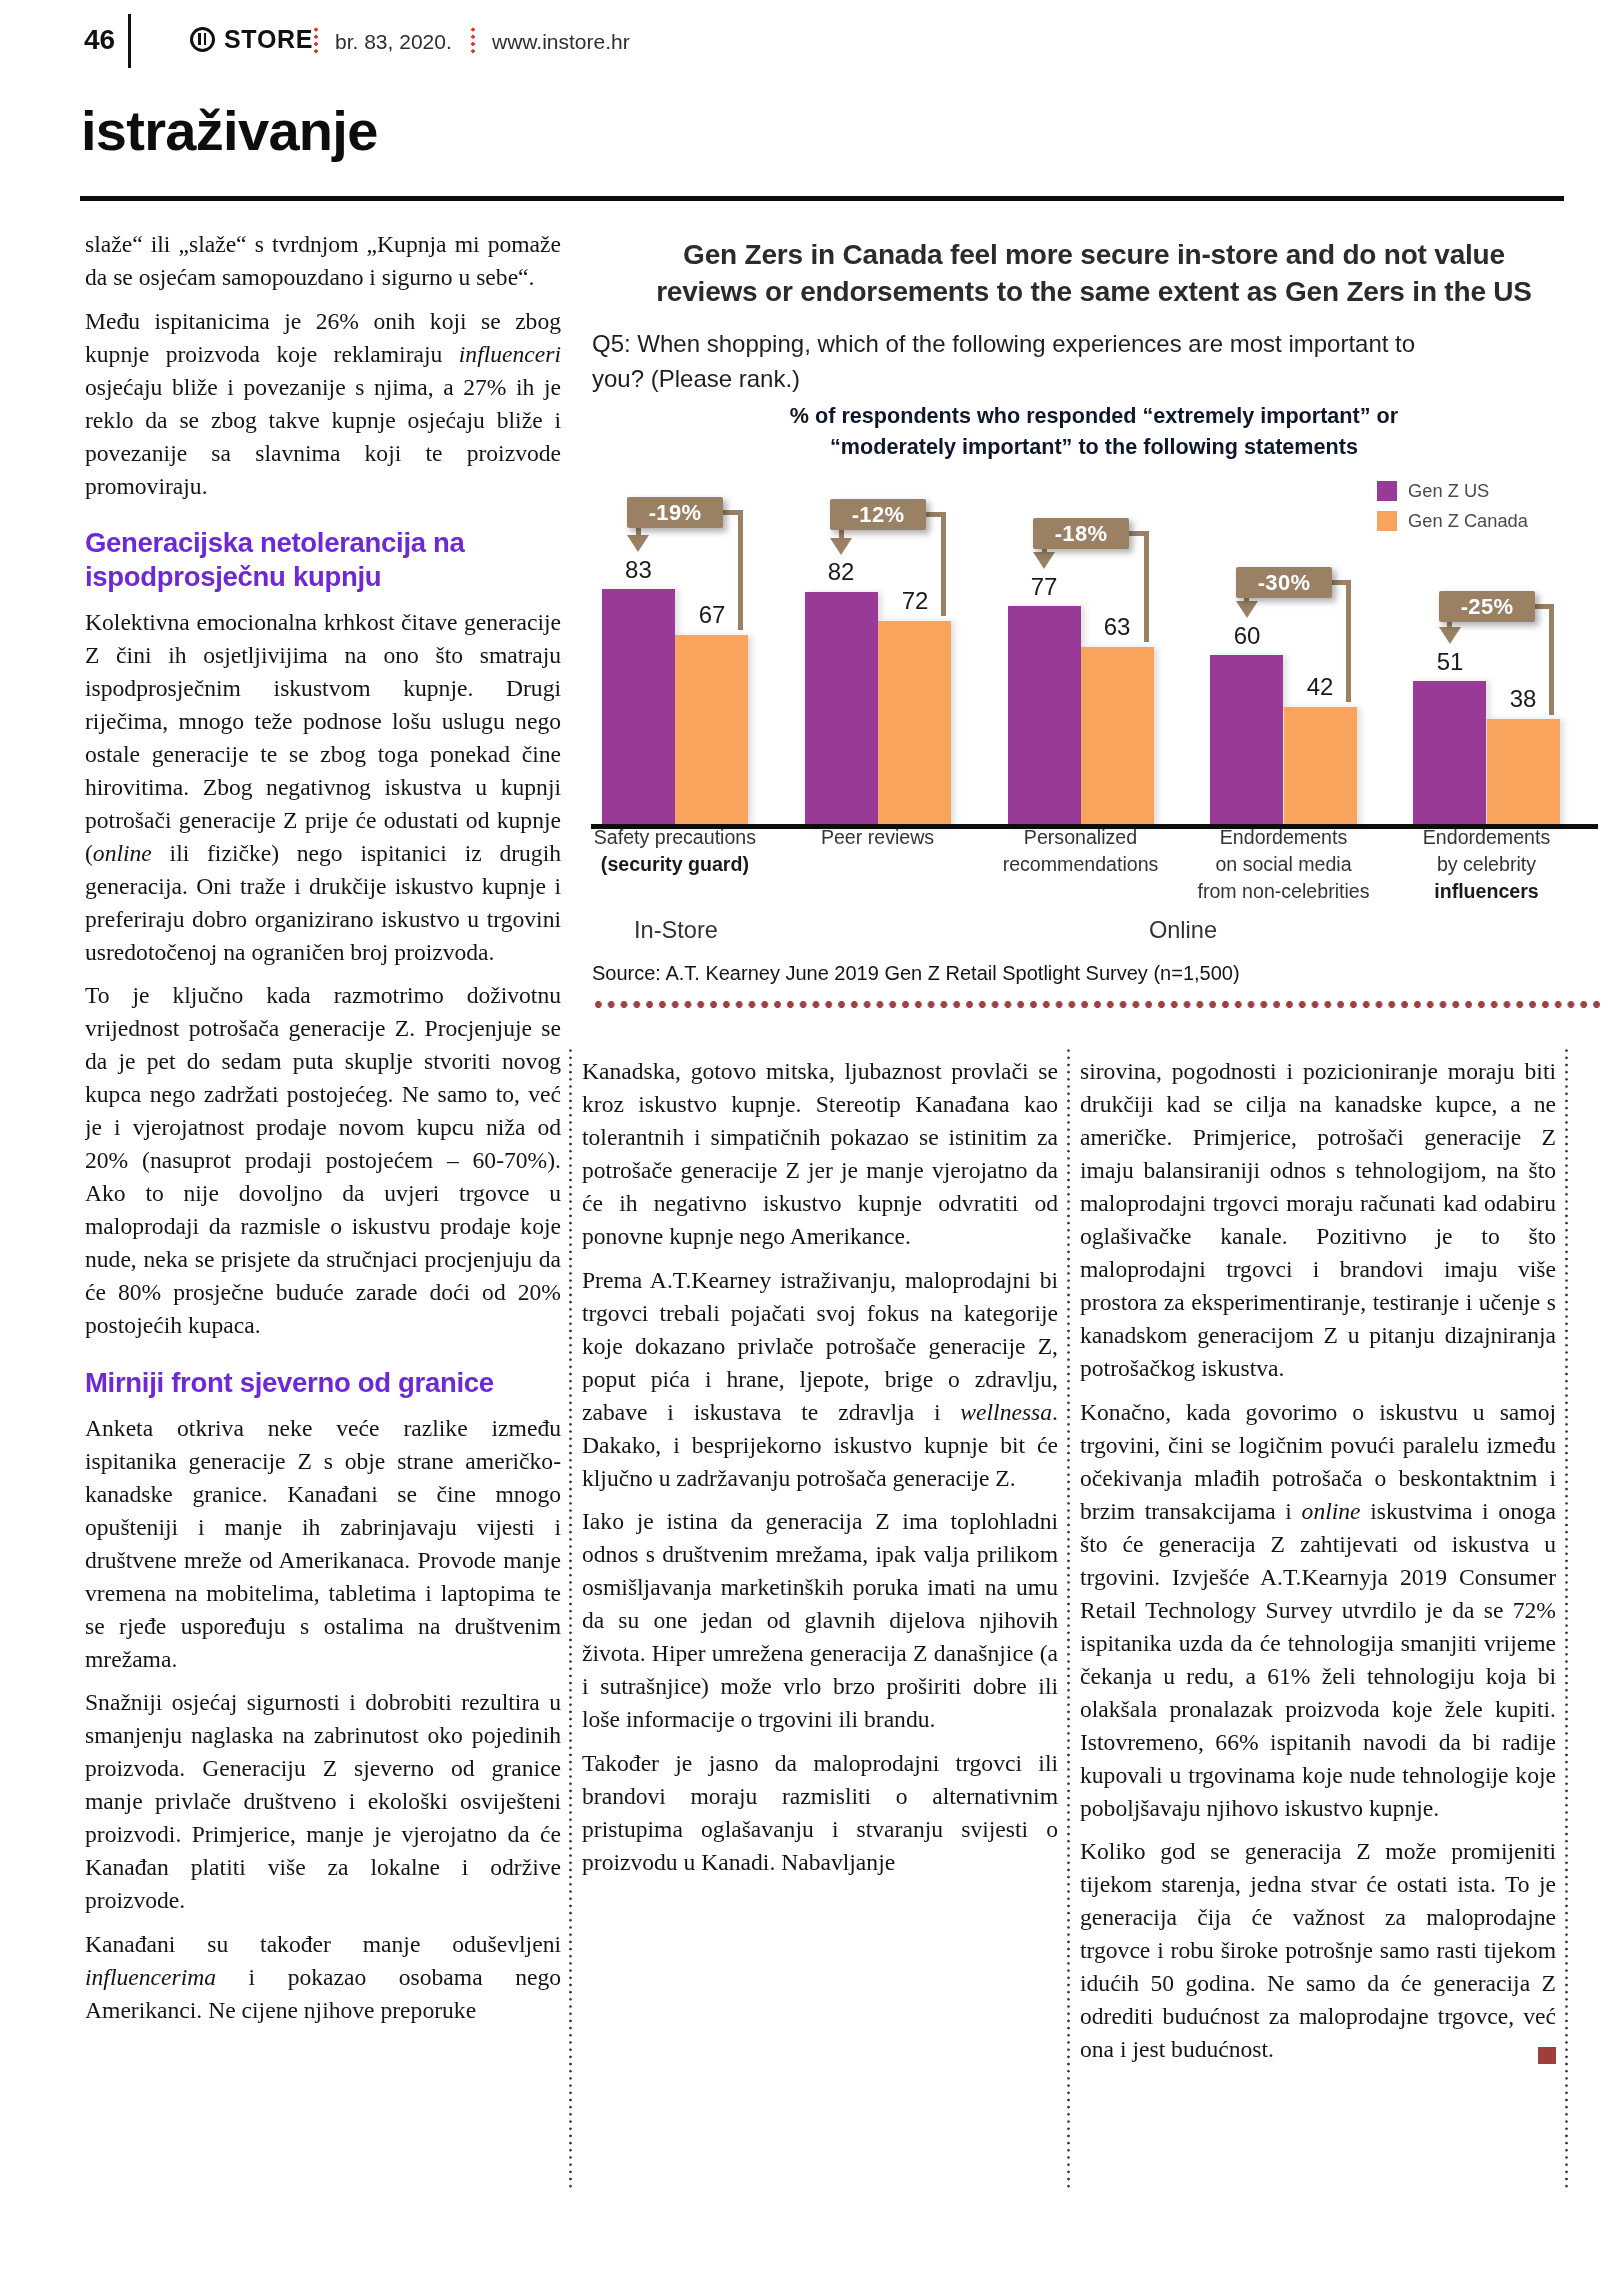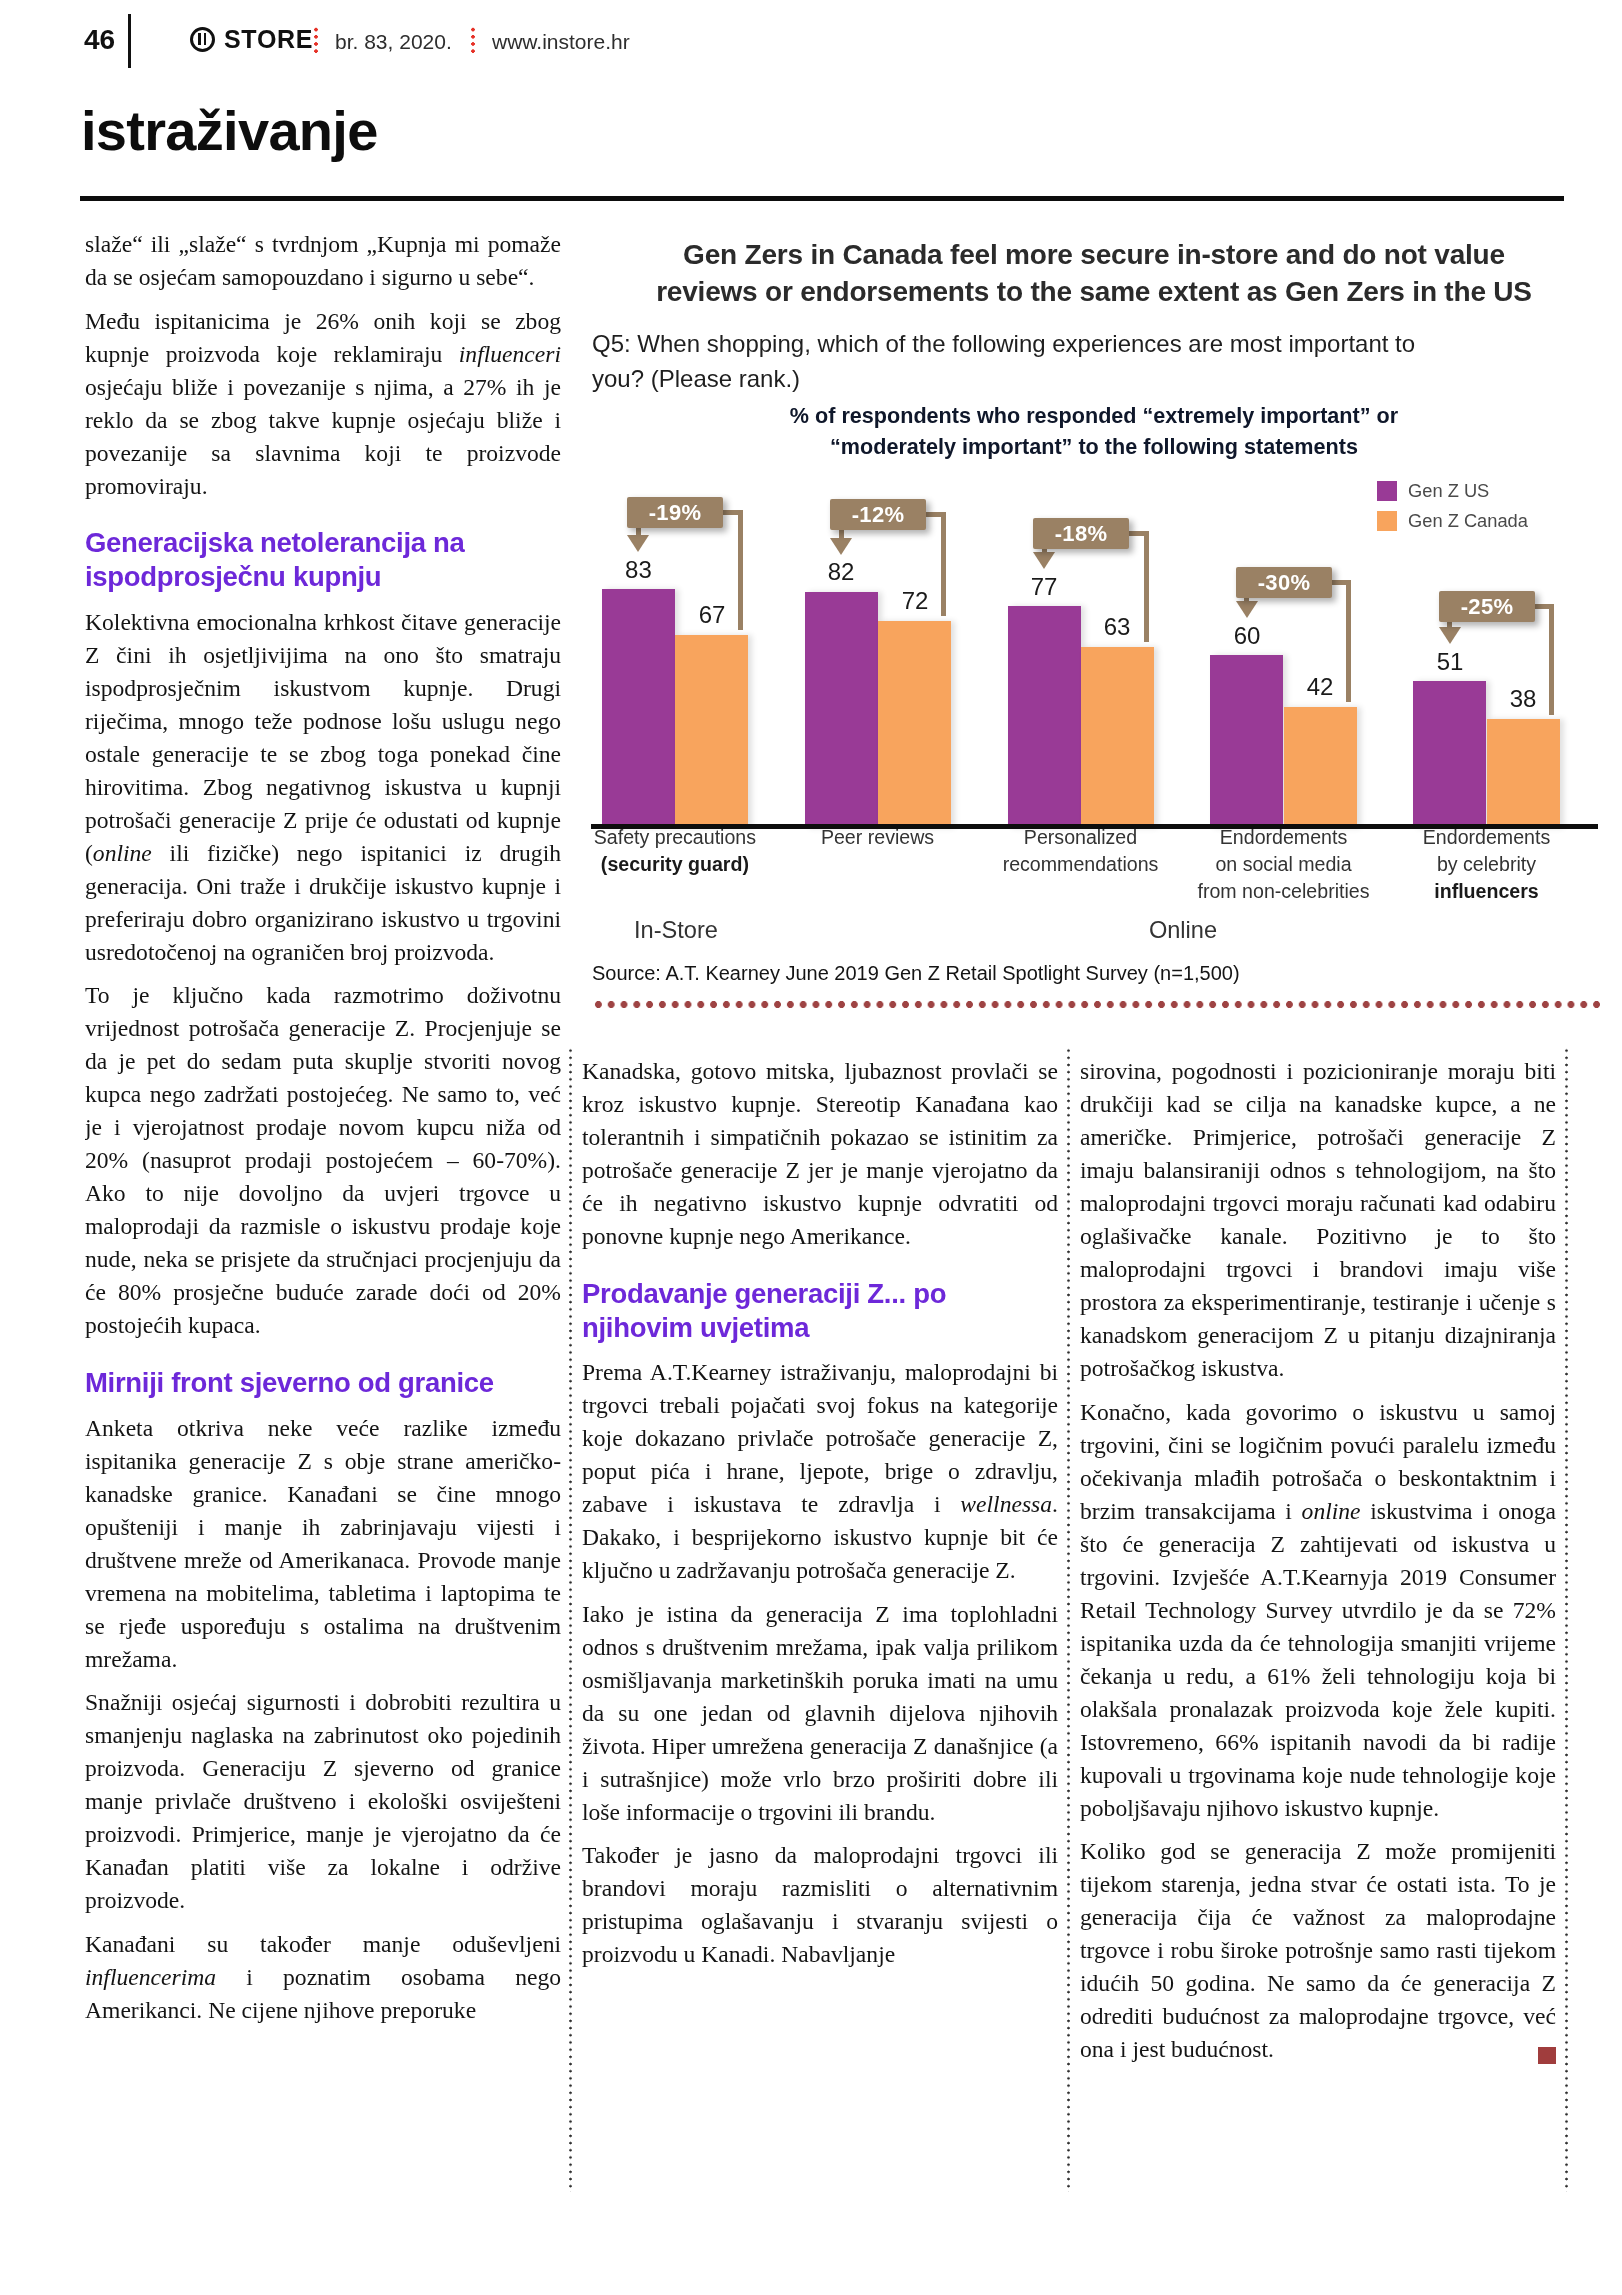--- a/index.html
+++ b/index.html
@@ -98,28 +98,24 @@
         <div>Generacijska netolerancija na</div>
         <div>ispodprosječnu kupnju</div>
       </div>
       <p class="para"><span>Kolektivna emocionalna krhkost čitave generacije Z čini ih osjetljivijima na ono što smatraju ispodprosječnim iskustvom kupnje. Drugi riječima, mnogo teže podnose lošu uslugu nego ostale generacije te se zbog toga ponekad čine hirovitima. Zbog negativnog iskustva u kupnji potrošači generacije Z prije će odustati od kupnje (</span><i>online</i><span> ili fizičke) nego ispitanici iz drugih generacija. Oni traže i drukčije iskustvo kupnje i preferiraju dobro organizirano iskustvo u trgovini usredotočenoj na ograničen broj proizvoda.</span></p>
       <p class="para"><span>To je ključno kada razmotrimo doživotnu vrijednost potrošača generacije Z. Procjenjuje se da je pet do sedam puta skuplje stvoriti novog kupca nego zadržati postojećeg. Ne samo to, već je i vjerojatnost prodaje novom kupcu niža od 20% (nasuprot prodaji postojećem – 60-70%). Ako to nije dovoljno da uvjeri trgovce u maloprodaji da razmisle o iskustvu prodaje koje nude, neka se prisjete da stručnjaci procjenjuju da će 80% prosječne buduće zarade doći od 20% postojećih kupaca.</span></p>
       <div class="col-heading">
         <div>Mirniji front sjeverno od granice</div>
       </div>
       <p class="para"><span>Anketa otkriva neke veće razlike između ispitanika generacije Z s obje strane američko-kanadske granice. Kanađani se čine mnogo opušteniji i manje ih zabrinjavaju vijesti i društvene mreže od Amerikanaca. Provode manje vremena na mobitelima, tabletima i laptopima te se rjeđe uspoređuju s ostalima na društvenim mrežama.</span></p>
       <p class="para"><span>Snažniji osjećaj sigurnosti i dobrobiti rezultira u smanjenju naglaska na zabrinutost oko pojedinih proizvoda. Generaciju Z sjeverno od granice manje privlače društveno i ekološki osviješteni proizvodi. Primjerice, manje je vjerojatno da će Kanađan platiti više za lokalne i održive proizvode.</span></p>
-      <p class="para"><span>Kanađani su također manje oduševljeni </span><i>influencerima</i><span> i poznatim osobama nego Amerikanci. Ne cijene njihove preporuke</span></p>
+      <p class="para"><span>Kanađani su također manje oduševljeni </span><i>influencerima</i><span> i pokazao osobama nego Amerikanci. Ne cijene njihove preporuke</span></p>
     </div>
   <div id="col-middle" class="text-col">
       <p class="para"><span>Kanadska, gotovo mitska, ljubaznost provlači se kroz iskustvo kupnje. Stereotip Kanađana kao tolerantnih i simpatičnih pokazao se istinitim za potrošače generacije Z jer je manje vjerojatno da će ih negativno iskustvo kupnje odvratiti od ponovne kupnje nego Amerikance.</span></p>
-      <div class="col-heading">
-        <div>Prodavanje generaciji Z... po</div>
-        <div>njihovim uvjetima</div>
-      </div>
       <p class="para"><span>Prema A.T.Kearney istraživanju, maloprodajni bi trgovci trebali pojačati svoj fokus na kategorije koje dokazano privlače potrošače generacije Z, poput pića i hrane, ljepote, brige o zdravlju, zabave i iskustava te zdravlja i </span><i>wellnessa</i><span>. Dakako, i besprijekorno iskustvo kupnje bit će ključno u zadržavanju potrošača generacije Z.</span></p>
       <p class="para"><span>Iako je istina da generacija Z ima toplohladni odnos s društvenim mrežama, ipak valja prilikom osmišljavanja marketinških poruka imati na umu da su one jedan od glavnih dijelova njihovih života. Hiper umrežena generacija Z današnjice (a i sutrašnjice) može vrlo brzo proširiti dobre ili loše informacije o trgovini ili brandu.</span></p>
       <p class="para"><span>Također je jasno da maloprodajni trgovci ili brandovi moraju razmisliti o alternativnim pristupima oglašavanju i stvaranju svijesti o proizvodu u Kanadi. Nabavljanje</span></p>
     </div>
   <div id="col-right" class="text-col">
       <p class="para"><span>sirovina, pogodnosti i pozicioniranje moraju biti drukčiji kad se cilja na kanadske kupce, a ne američke. Primjerice, potrošači generacije Z imaju balansiraniji odnos s tehnologijom, na što maloprodajni trgovci moraju računati kad odabiru oglašivačke kanale. Pozitivno je to što maloprodajni trgovci i brandovi imaju više prostora za eksperimentiranje, testiranje i učenje s kanadskom generacijom Z u pitanju dizajniranja potrošačkog iskustva.</span></p>
       <p class="para"><span>Konačno, kada govorimo o iskustvu u samoj trgovini, čini se logičnim povući paralelu između očekivanja mlađih potrošača o beskontaktnim i brzim transakcijama i </span><i>online</i><span> iskustvima i onoga što će generacija Z zahtijevati od iskustva u trgovini. Izvješće A.T.Kearnyja 2019 Consumer Retail Technology Survey utvrdilo je da se 72% ispitanika uzda da će tehnologija smanjiti vrijeme čekanja u redu, a 61% želi tehnologiju koja bi olakšala pronalazak proizvoda koje žele kupiti. Istovremeno, 66% ispitanih navodi da bi radije kupovali u trgovinama koje nude tehnologije koje poboljšavaju njihovo iskustvo kupnje.</span></p>
       <p class="para"><span>Koliko god se generacija Z može promijeniti tijekom starenja, jedna stvar će ostati ista. To je generacija čija će važnost za maloprodajne trgovce i robu široke potrošnje samo rasti tijekom idućih 50 godina. Ne samo da će generacija Z odrediti budućnost za maloprodajne trgovce, već ona i jest budućnost.</span></p>
       <div class="end-mark-row"><div class="end-mark" style="background: rgb(160, 61, 61);"></div></div>
     </div>

